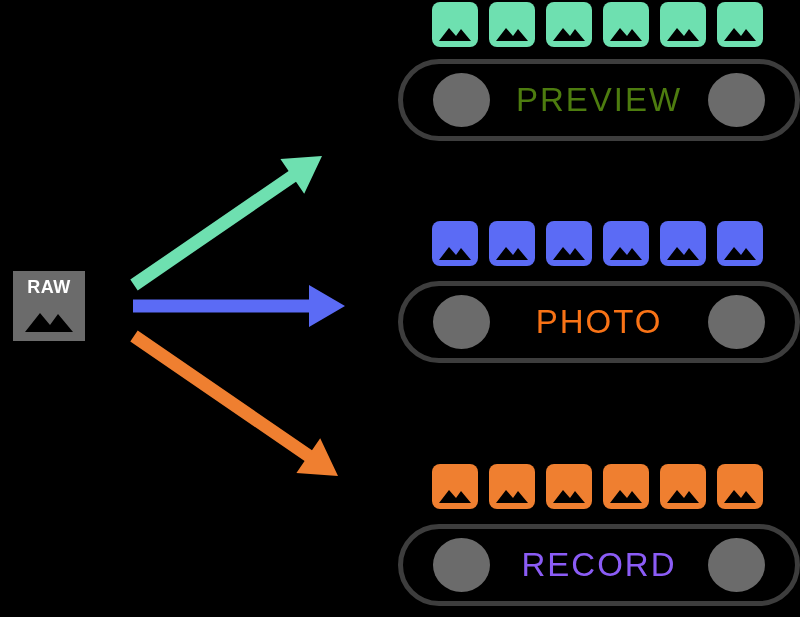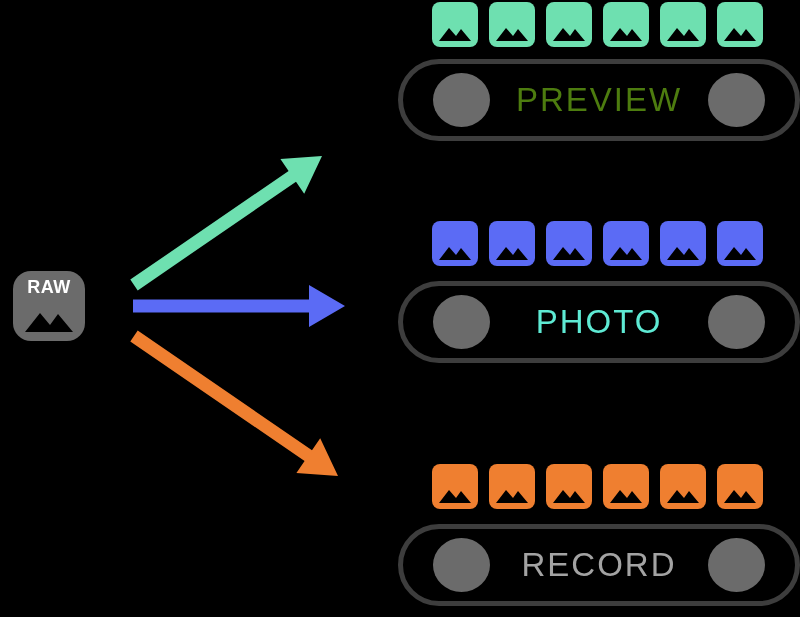--- a/index.html
+++ b/index.html
@@ -20,21 +20,21 @@
   }
 
   
   .raw-tile {
     position: absolute;
     left: 13px;
     top: 271px;
     width: 72px;
     height: 70px;
     background: #6b6b6b;
-    border-radius: 18px;
+    border-radius: 0;
     box-sizing: border-box;
   }
   .raw-label {
     position: absolute;
     top: 4px;
     left: 0;
     width: 100%;
     text-align: center;
     color: #ffffff;
     font-size: 18px;
@@ -200,21 +200,21 @@
         </div>
         <div class="frame" style="background: rgb(91, 107, 245); width: 46px; height: 45px;">
           <svg viewBox="0 0 34 17">
             <path d="M1 17 L11 4 L18 12 L23 5 L33 17 Z" fill="#000000"></path>
           </svg>
         </div>
       </div>
       <div class="pill" style="left: 398px; top: 281px; width: 402px; height: 82px; border-color: rgb(61, 61, 61);">
         <div class="pill-dot left" style="background: rgb(107, 107, 107);"></div>
         <div class="pill-dot right" style="background: rgb(107, 107, 107);"></div>
-        <div class="pill-label" style="color: #5eead4;">PHOTO</div>
+        <div class="pill-label" style="color: #f97316;">PHOTO</div>
       </div>
       <div class="strip" style="left: 432px; top: 464px; gap: 11px;">
         <div class="frame" style="background: rgb(239, 127, 48); width: 46px; height: 45px;">
           <svg viewBox="0 0 34 17">
             <path d="M1 17 L11 4 L18 12 L23 5 L33 17 Z" fill="#000000"></path>
           </svg>
         </div>
         <div class="frame" style="background: rgb(239, 127, 48); width: 46px; height: 45px;">
           <svg viewBox="0 0 34 17">
             <path d="M1 17 L11 4 L18 12 L23 5 L33 17 Z" fill="#000000"></path>
@@ -237,17 +237,17 @@
         </div>
         <div class="frame" style="background: rgb(239, 127, 48); width: 46px; height: 45px;">
           <svg viewBox="0 0 34 17">
             <path d="M1 17 L11 4 L18 12 L23 5 L33 17 Z" fill="#000000"></path>
           </svg>
         </div>
       </div>
       <div class="pill" style="left: 398px; top: 524px; width: 402px; height: 82px; border-color: rgb(61, 61, 61);">
         <div class="pill-dot left" style="background: rgb(107, 107, 107);"></div>
         <div class="pill-dot right" style="background: rgb(107, 107, 107);"></div>
-        <div class="pill-label" style="color: #a3a3a3;">RECORD</div>
+        <div class="pill-label" style="color: #8b5cf6;">RECORD</div>
       </div>
     </div>
 
 </div>
 
 </body></html>

